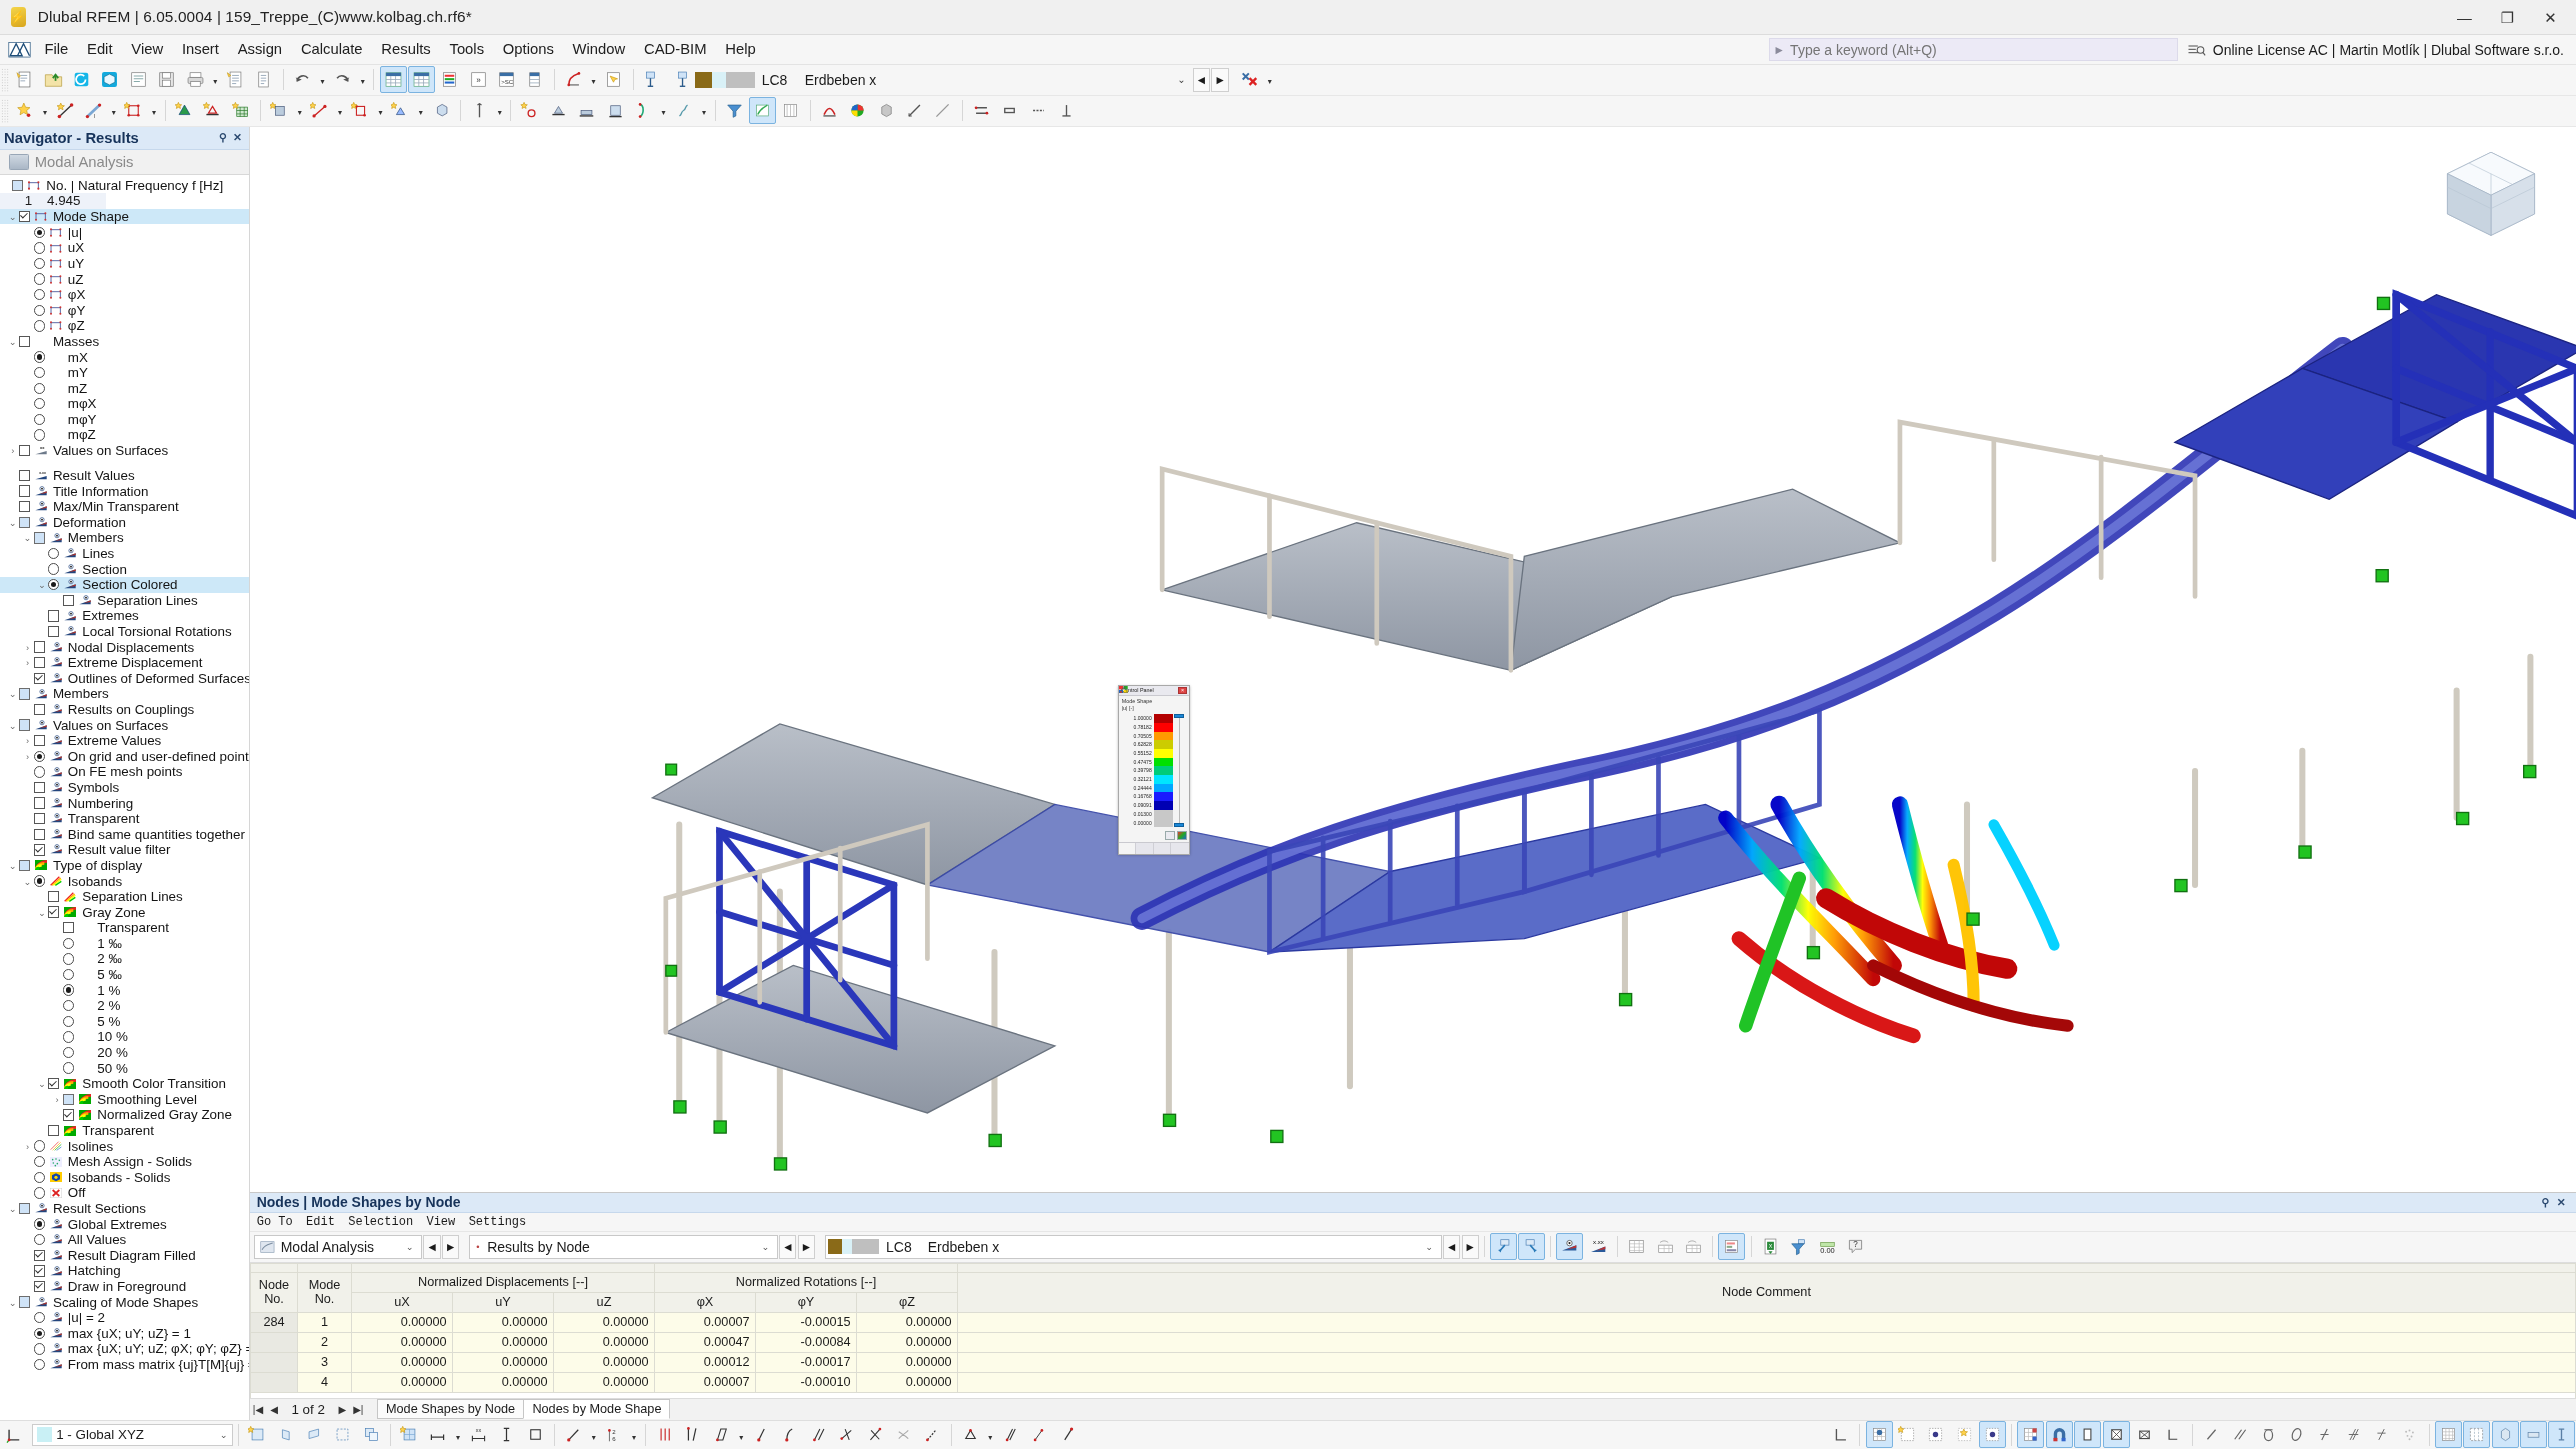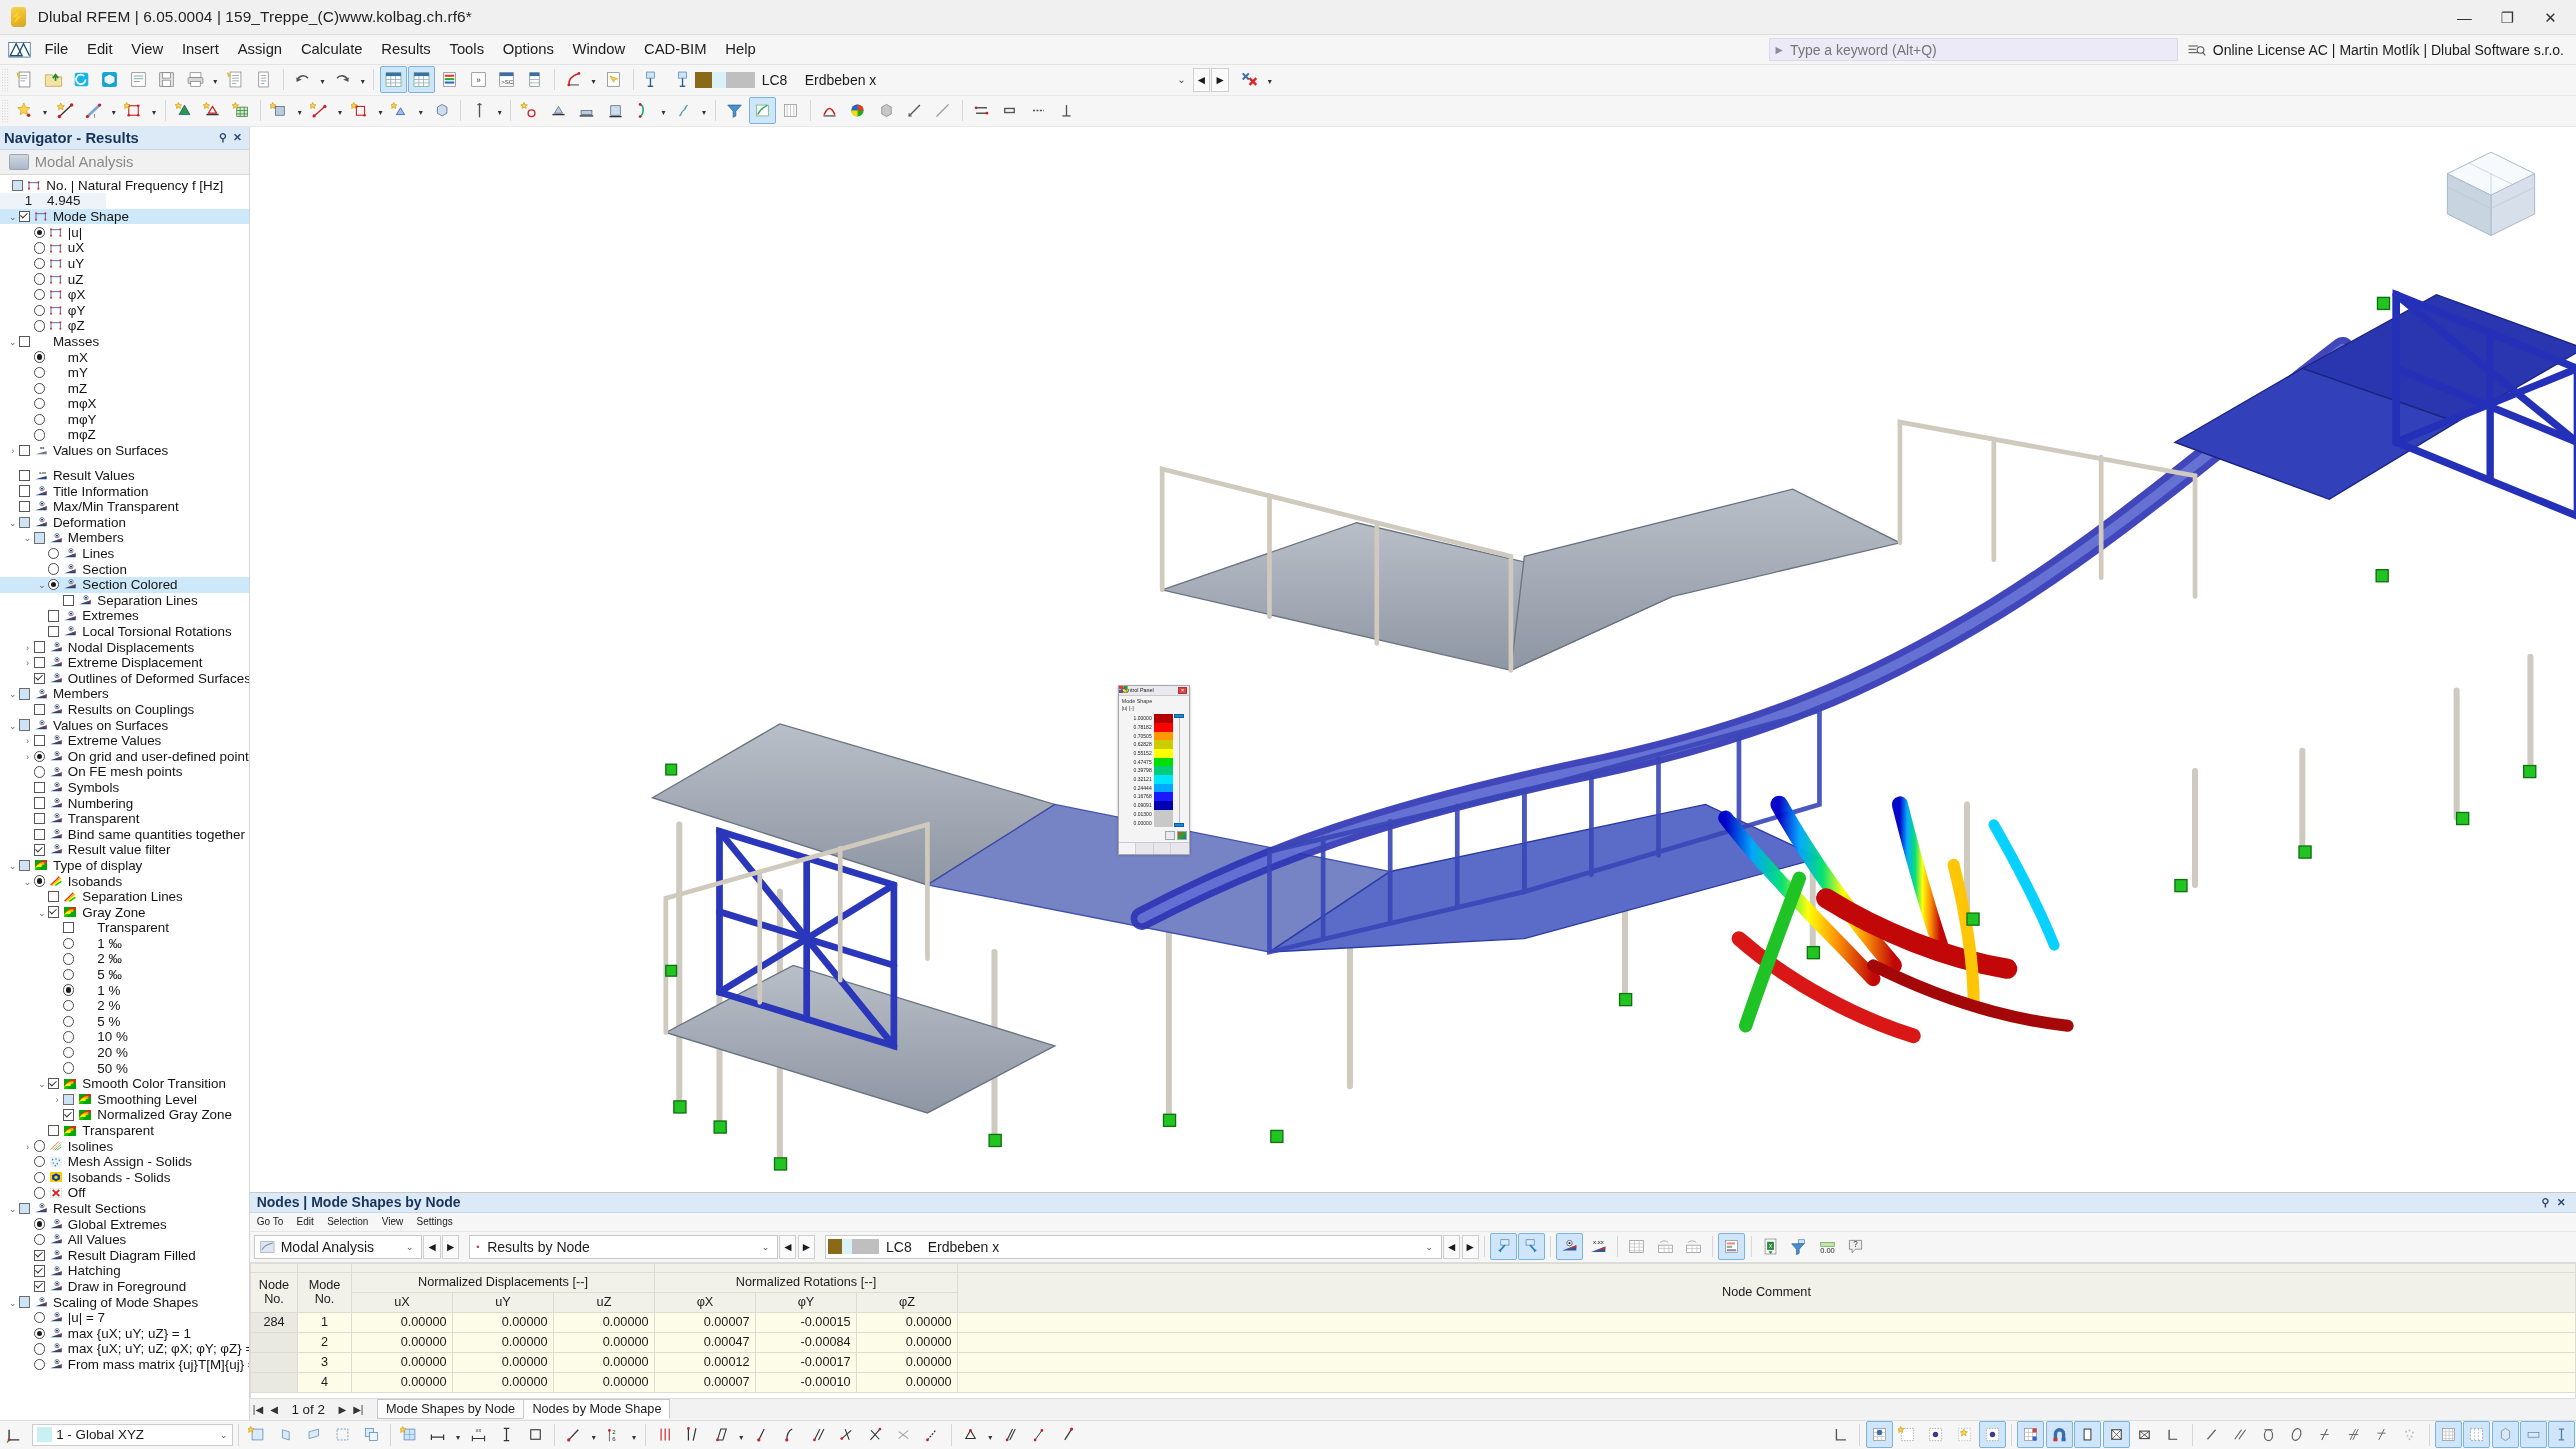--- a/index.html
+++ b/index.html
@@ -152,21 +152,21 @@
   .cp-tab{ width:17.4px;height:10.7px; border-right:0.7px solid #cfcfd5; display:flex;align-items:center;justify-content:center;}
   .cp-tab.act{ background:#f4f4f4; }
 
   
   .tablepanel{ height:228px; border-top:0.7px solid #c8c8c8; background:#fafafa; display:flex; flex-direction:column;}
   .tp-title{ height:20px; background:#dce9f7; display:flex; align-items:center; padding:0 6.7px;
     font-weight:bold; font-size:14px; color:#17335a; border-bottom:0.7px solid #c6d8ec; position:relative;}
   .tp-title .sp{flex:1;}
   .tp-hb{ width:16px;text-align:center;font-size:10.7px;color:#2c4a70;}
   .tp-menu{ height:19px; display:flex; align-items:center; background:#f6f6f6; border-bottom:0.7px solid #e6e6e6;}
-  .tp-menu .mi{ padding:0 6.7px; font-size:10px; color:#1b1b1b; height:19px; display:flex;align-items:center;}
+  .tp-menu .mi{ padding:0 6.7px; font-size:12px; color:#1b1b1b; height:19px; display:flex;align-items:center;font-family:Liberation Mono, monospace;}
   .tp-toolbar{ height:31px; display:flex; align-items:center; background:#f6f6f6; border-bottom:0.7px solid #dddddd;}
   .combo{ height:24px; border:0.7px solid #c8c8c8; background:#fff; display:flex; align-items:center; padding:0 2.7px; }
   .combo .cv{ flex:1; font-size:14px; padding-left:4px; color:#1b1b1b; white-space:nowrap; overflow:hidden;}
   .combo .cc{ width:17.4px;text-align:center;color:#555;font-size:9.4px;}
 
   .grid{ flex:1; overflow:hidden; background:#fff; position:relative;}
   table.rg{ border-collapse:collapse; width:100%; font-size:12.7px;}
   table.rg th, table.rg td{ border:0.7px solid #dcdcd2; padding:0 5.4px; height:20px; }
   .rg .hdr-blank{ background:#f1f1ea; height:9.4px; }
   .rg th{ background:#f1f1ea; font-weight:normal; color:#1b1b1b; text-align:center; }
@@ -1558,21 +1558,21 @@
               <span class="tw"></span>
               <span class="rb"></span>
               <span class="ti">
                 <svg width="14" height="10.7" viewBox="0 0 21 16">
                   <path d="M2 14 L19 8 L19 14 Z" fill="#23467e"></path>
                   <path d="M9 12 L19 8 L19 10.5 Z" fill="#b5342a"></path>
                   <circle cx="12" cy="4" r="3.2" fill="#fff" stroke="#23467e" stroke-width="1"></circle>
                   <circle cx="12" cy="4" r="1.4" fill="#1a1a1a"></circle>
                 </svg>
               </span>
-              <span class="tlabel">|u| = 7</span>
+              <span class="tlabel">|u| = 2</span>
             </div>
             <div class="trow">
               <span class="sp" style="width:21.5px"></span>
               <span class="tw"></span>
               <span class="rb on"></span>
               <span class="ti">
                 <svg width="14" height="10.7" viewBox="0 0 21 16">
                   <path d="M2 14 L19 8 L19 14 Z" fill="#23467e"></path>
                   <path d="M9 12 L19 8 L19 10.5 Z" fill="#b5342a"></path>
                   <circle cx="12" cy="4" r="3.2" fill="#fff" stroke="#23467e" stroke-width="1"></circle>

